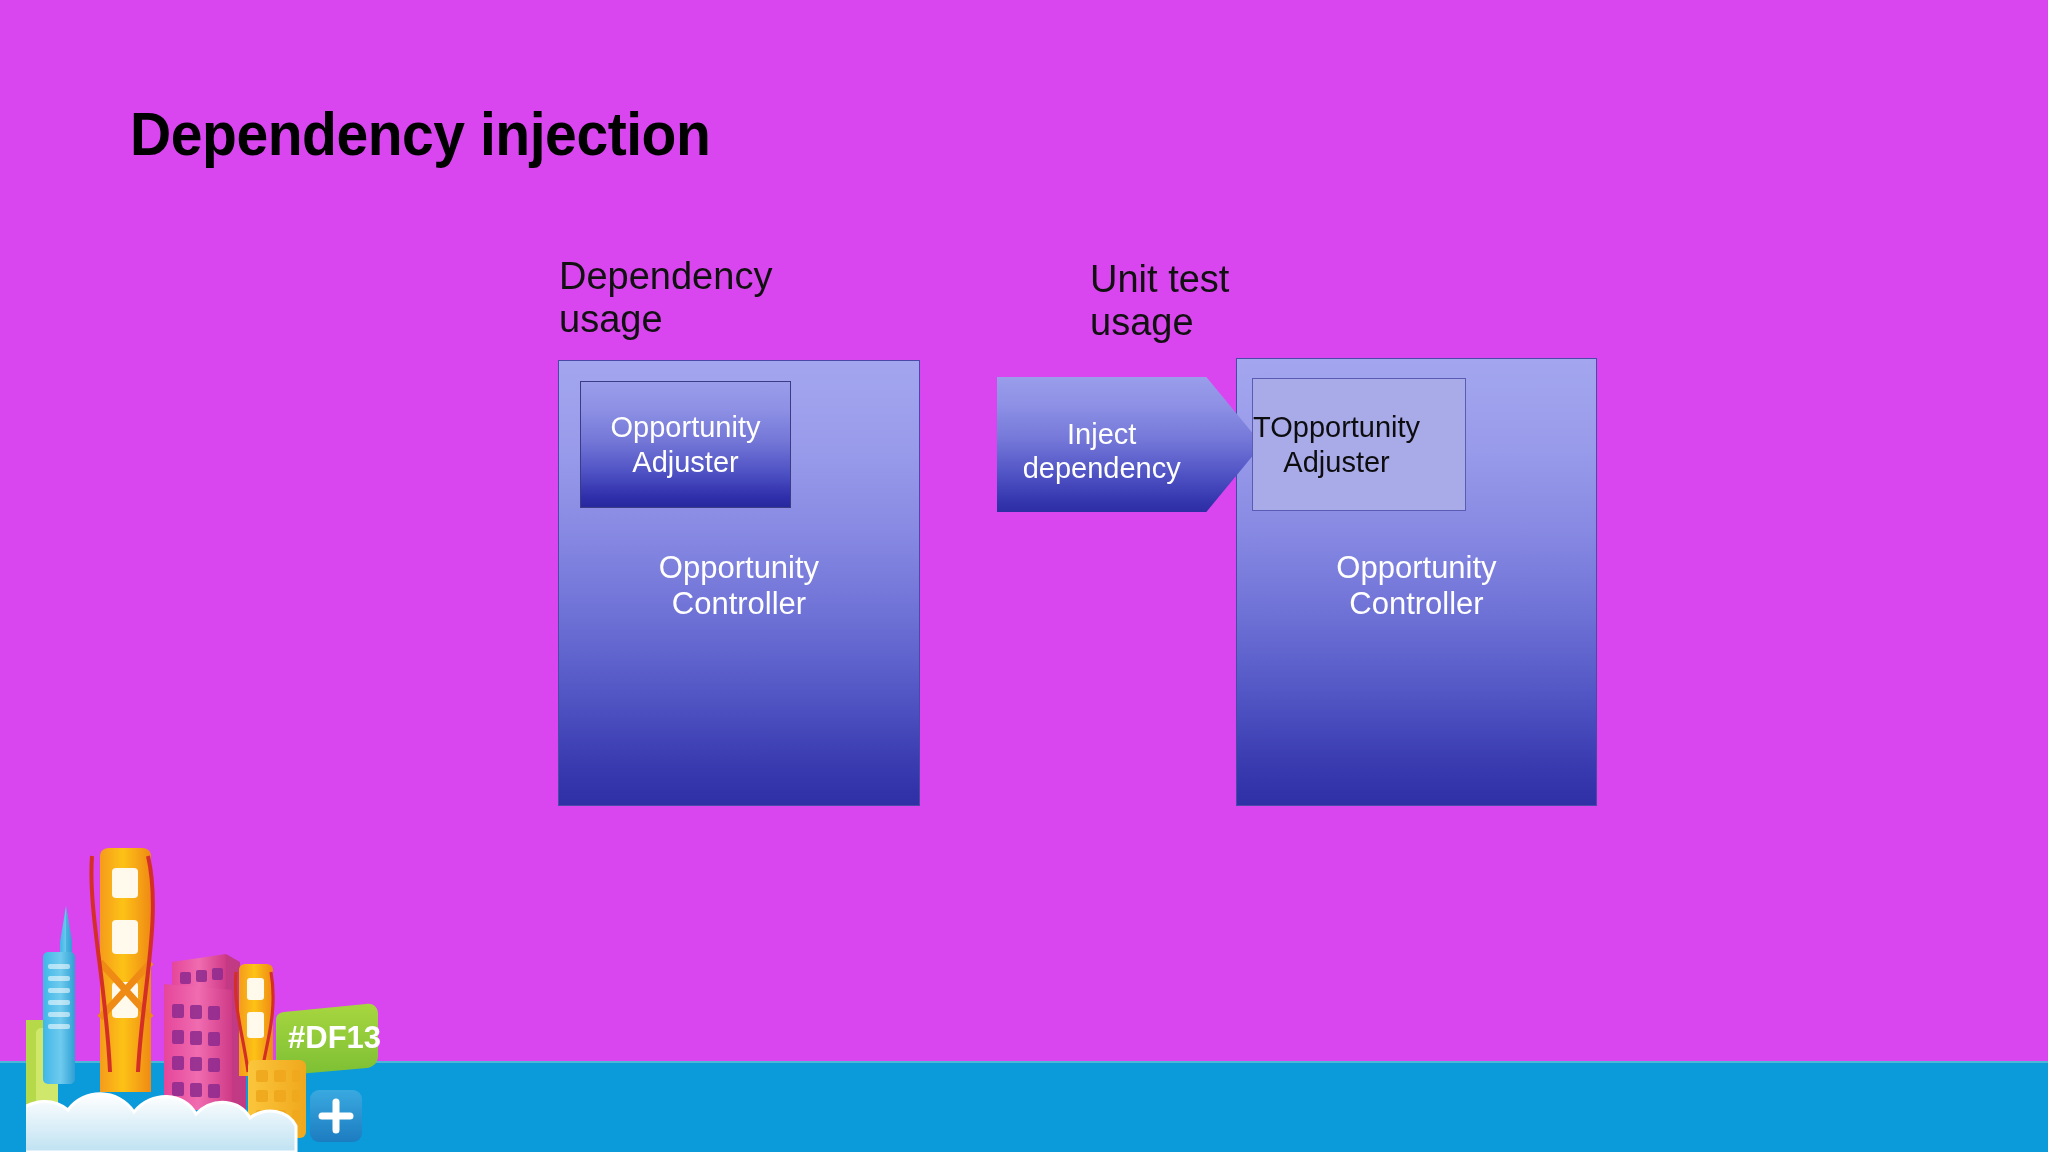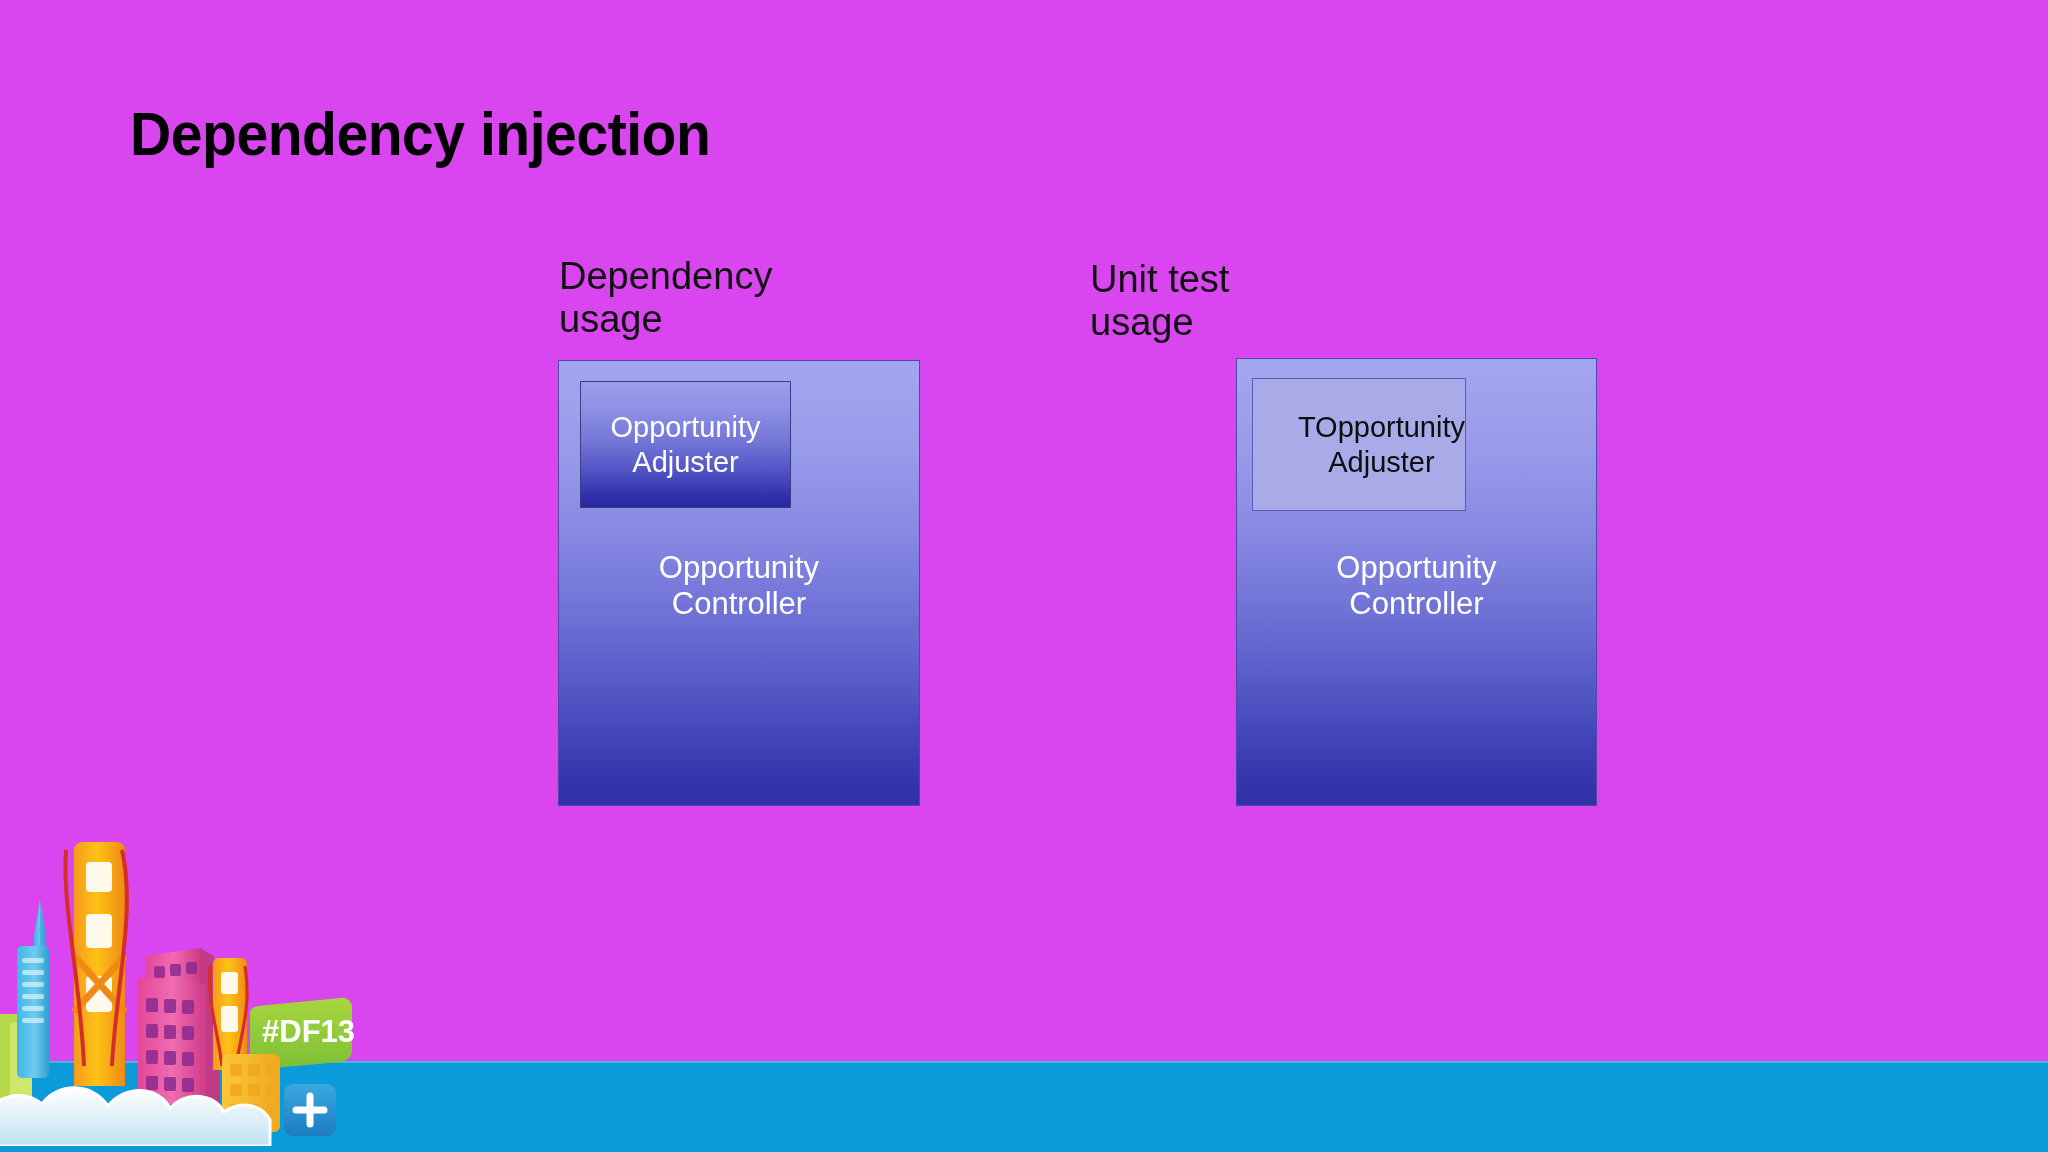--- a/index.html
+++ b/index.html
@@ -120,21 +120,21 @@
     position: absolute;
     left: 1252px;
     top: 378px;
     width: 214px;
     height: 133px;
     box-sizing: border-box;
     border: 1.2px solid #5c5bb4;
     background: #a9abe8;
     display: flex;
     align-items: center;
-    justify-content: flex-end;
+    justify-content: flex-start;
   }
   #adjuster-unittest .adjuster-label {
     font-size: 29px;
     line-height: 1.18;
     color: #0d0d10;
     text-align: center;
     white-space: pre-line;
   }
 
   
@@ -191,24 +191,25 @@
     bottom: 52px;
     width: 260px;
     height: 140px;
   }
   #salesforce-logo svg { display: block; width: 100%; height: 100%; }
 
   
   #df-artwork {
     position: absolute;
     left: 0;
-    bottom: 6px;
+    bottom: 0;
     width: 360px;
     height: 330px;
     pointer-events: none;
+    padding-left: 26px;
   }
   #df-artwork svg { display: block; width: 100%; height: 100%; }
 </style>
 </head>
 <body>
 
 <div id="slide">
 
   <div class="slide-title">Dependency injection</div>
 
@@ -226,20 +227,24 @@
   <div id="adjuster-production">
     <div class="adjuster-label">Opportunity
 Adjuster</div>
   </div>
 
   <div class="controller-box" id="controller-unittest">
     <div class="controller-label">Opportunity
 Controller</div>
   </div>
 
+  <div id="inject-arrow">
+    <div class="arrow-label">Inject
+dependency</div>
+  </div>
 
   <div id="adjuster-unittest">
     <div class="adjuster-label">TOpportunity
 Adjuster</div>
   </div>
 
   <div id="bottom-bar-edge"></div>
   <div id="bottom-bar"></div>
 
 

